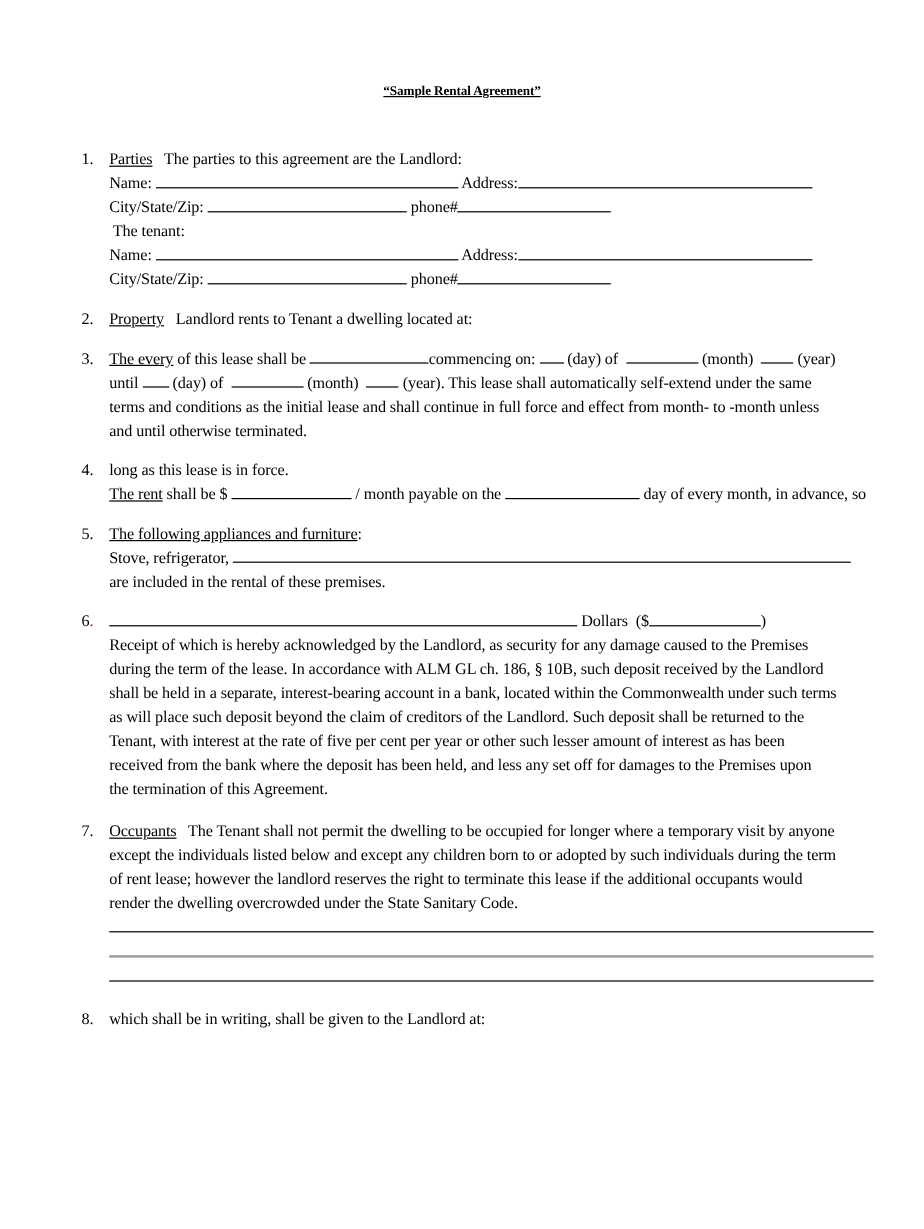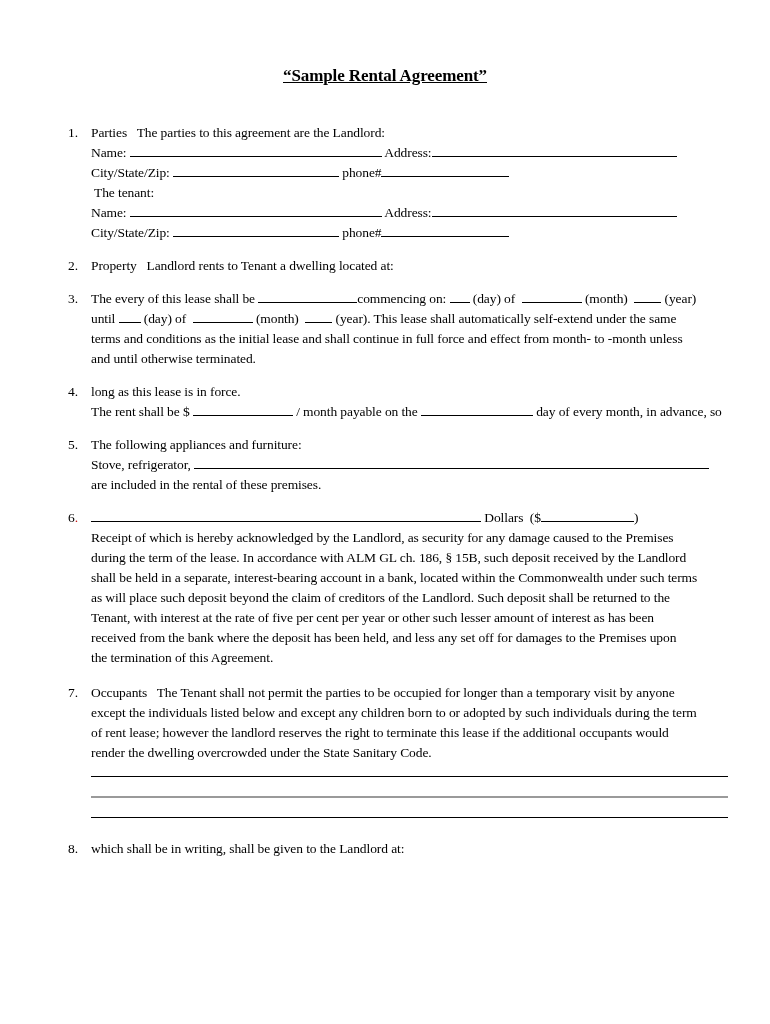--- a/index.html
+++ b/index.html
@@ -11,30 +11,30 @@
     font-family:"Liberation Serif", serif;
     font-size:13.5px;
     letter-spacing:-0.1px;
     line-height:20px;
     overflow:hidden;
   }
   .title{
     margin:66px 0 0 0;
     text-align:center;
     font-weight:bold;
-    font-size:17px;
+    font-size:11px;
     text-decoration:underline;
   }
   .items{margin:37px 43px 0 68px;}
   .item{display:flex;margin-top:13px;}
   .item:first-child{margin-top:0;}
   .num{flex:0 0 23px;}
   .body{flex:1 1 auto;min-width:0;}
   .line{white-space:pre;}
-  .u{}
+  .u{text-decoration:underline;}
   .blank{
     display:inline-block;
     border-bottom:1px solid #000;
     height:13px;
   }
   .blank.gray{border-bottom:2px solid #9a9a9a;}
 </style>
 </head>
 <body>
 
@@ -80,32 +80,32 @@
           <div class="line"><span class="u">The following appliances and furniture</span><span>:</span></div>
           <div class="line"><span>Stove, refrigerator, </span><span class="blank" style="width: 515px;"></span></div>
           <div class="line"><span>are included in the rental of these premises.</span></div>
         </div>
       </div>
       <div class="item">
         <div class="num"><span>6</span><span style="color: rgb(196, 20, 20);">.</span></div>
         <div class="body">
           <div class="line"><span class="blank" style="width: 390px;"></span><span> Dollars  ($</span><span class="blank" style="width: 93px;"></span><span>)</span></div>
           <div class="line"><span>Receipt of which is hereby acknowledged by the Landlord, as security for any damage caused to the Premises</span></div>
-          <div class="line"><span>during the term of the lease. In accordance with ALM GL ch. 186, § 15B, such deposit received by the Landlord</span></div>
+          <div class="line"><span>during the term of the lease. In accordance with ALM GL ch. 186, § 10B, such deposit received by the Landlord</span></div>
           <div class="line"><span>shall be held in a separate, interest-bearing account in a bank, located within the Commonwealth under such terms</span></div>
           <div class="line"><span>as will place such deposit beyond the claim of creditors of the Landlord. Such deposit shall be returned to the</span></div>
           <div class="line"><span>Tenant, with interest at the rate of five per cent per year or other such lesser amount of interest as has been</span></div>
           <div class="line"><span>received from the bank where the deposit has been held, and less any set off for damages to the Premises upon</span></div>
           <div class="line"><span>the termination of this Agreement.</span></div>
         </div>
       </div>
       <div class="item" style="margin-top: 15px;">
         <div class="num"><span>7.</span></div>
         <div class="body">
-          <div class="line"><span class="u">Occupants</span><span>   The Tenant shall not permit the parties to be occupied for longer than a temporary visit by anyone</span></div>
+          <div class="line"><span class="u">Occupants</span><span>   The Tenant shall not permit the dwelling to be occupied for longer where a temporary visit by anyone</span></div>
           <div class="line"><span>except the individuals listed below and except any children born to or adopted by such individuals during the term</span></div>
           <div class="line"><span>of rent lease; however the landlord reserves the right to terminate this lease if the additional occupants would</span></div>
           <div class="line"><span>render the dwelling overcrowded under the State Sanitary Code.</span></div>
           <div class="line"><span class="blank" style="width: 637px;"></span></div>
           <div class="line"><span class="blank gray" style="width: 637px; border-bottom-color: rgb(154, 154, 154);"></span></div>
           <div class="line"><span class="blank" style="width: 637px;"></span></div>
         </div>
       </div>
       <div class="item" style="margin-top: 15px;">
         <div class="num"><span>8.</span></div>

